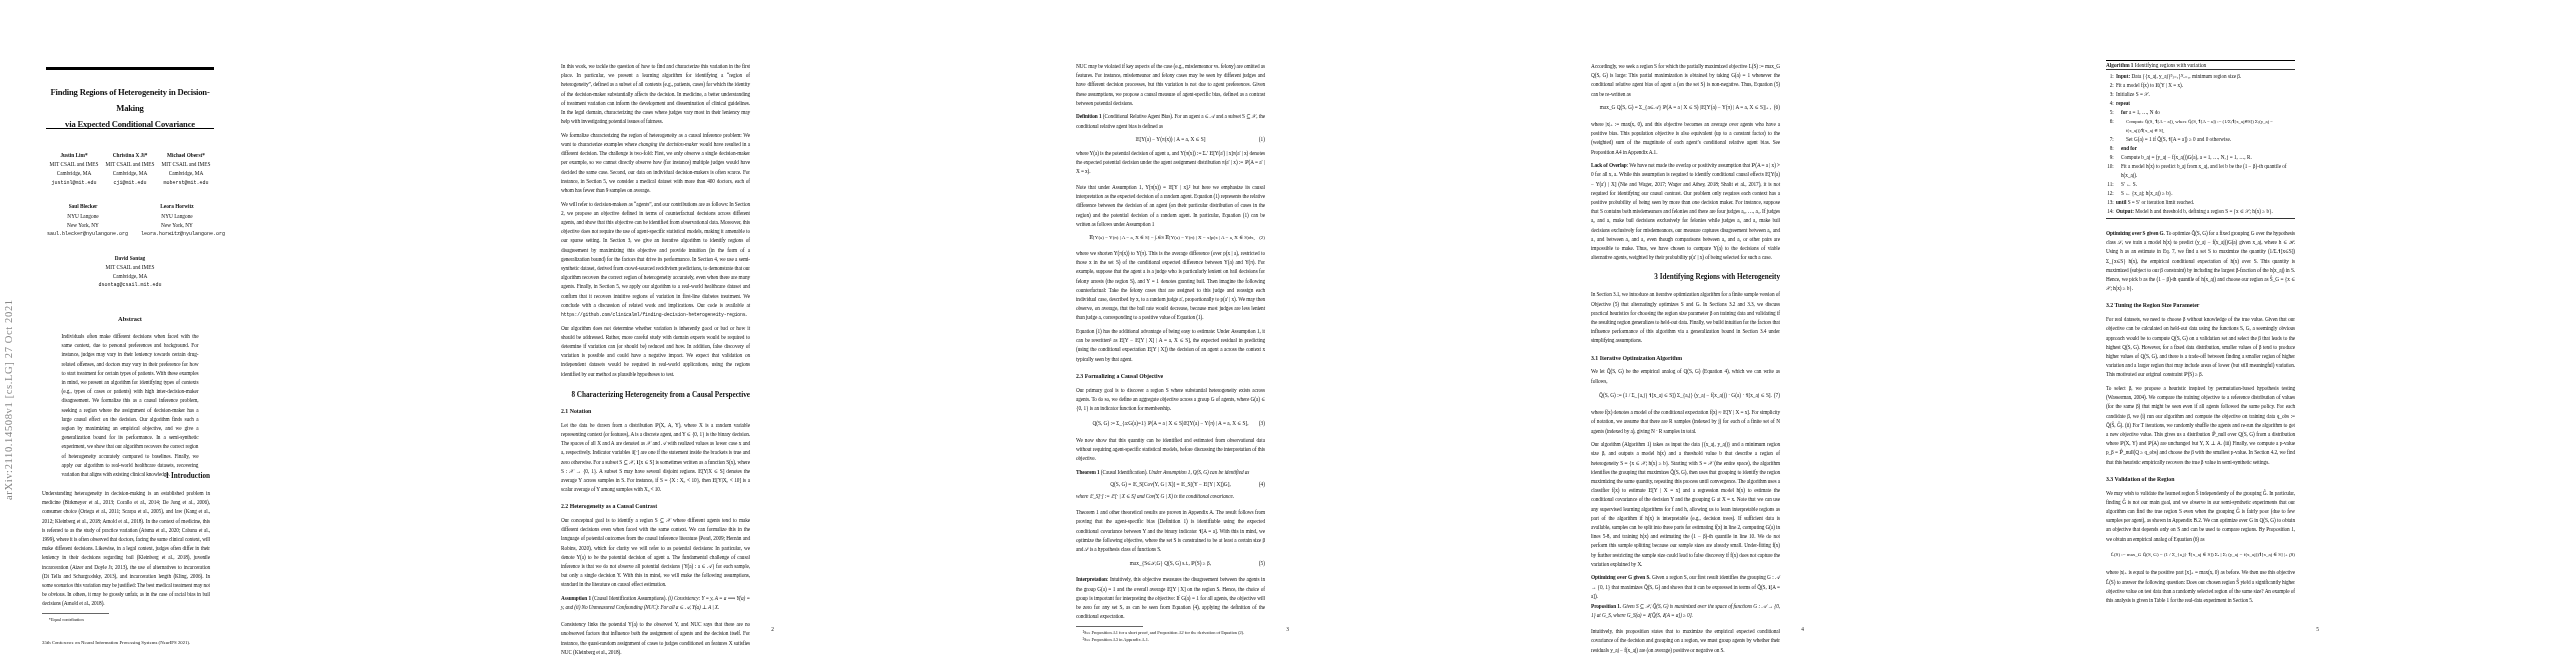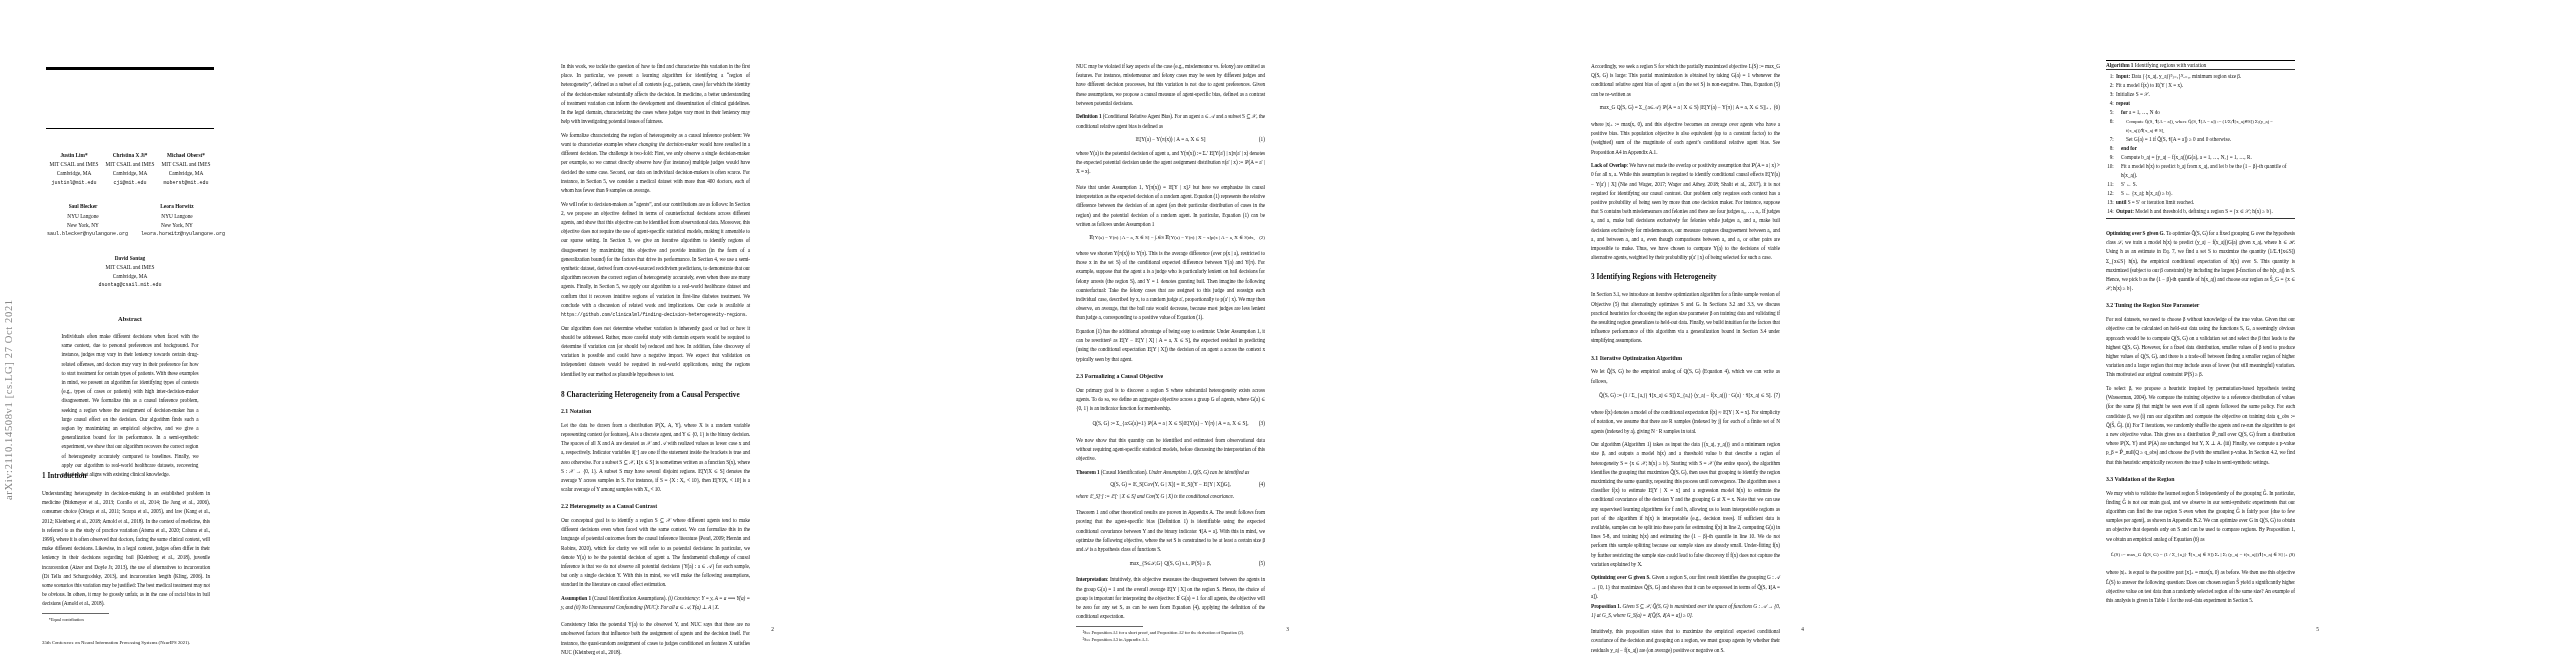--- a/index.html
+++ b/index.html
@@ -2,21 +2,21 @@
 <html style="font-size:9px"><head>
 <meta charset="utf-8">
 <style>
   html,body{margin:0;padding:0;background:#fff;}
   body{width:2576px;height:667px;overflow:hidden;position:relative;
        font-family:"Liberation Serif","DejaVu Serif",serif;color:#111;}
   .spread{display:flex;width:2576px;height:667px;}
   .page{position:relative;width:515px;height:667px;box-sizing:border-box;background:#fff;}
   .wide{position:absolute;left:46px;width:192px;}
   .txt{font-size:5.3px;line-height:9.2px;text-align:justify;margin:0 0 4.4px 0;letter-spacing:-0.1px;}
-  .h1{font-weight:bold;font-size:7.2px;margin:0;}
+  .h1{font-weight:bold;font-size:7.2px;margin:0;text-align:right;}
   .h2{font-weight:bold;font-size:5.8px;margin:0;}
   .mono{font-family:"Liberation Mono","DejaVu Sans Mono",monospace;}
   .center{text-align:center;}
   .eq{font-size:5.3px;line-height:9px;position:relative;text-align:center;}
   .eqnum{position:absolute;right:0;top:0;}
   .pnum{position:absolute;width:100%;text-align:center;font-size:5.3px;}
   .rule{position:absolute;background:#000;}
   .fnrule{height:0.6px;width:67px;background:#666;margin:3.3px 0 2.2px 0;}
   .fn{font-size:4.4px;line-height:7.2px;padding-left:6.7px;}
   .arxiv{position:absolute;left:3.3px;top:500px;transform-origin:left top;transform:rotate(-90deg);
@@ -32,20 +32,24 @@
   i{font-style:italic;}
 </style>
 </head>
 <body>
 
 <div class="spread">
 
   <div class="page">
     <div class="arxiv">arXiv:2110.14508v1  [cs.LG]  27 Oct 2021</div>
     <div class="rule" style="left:46px;width:168px;top:67px;height:3.3px;"></div>
+    <div style="position:absolute;left:46px;width:168px;top:84px;text-align:center;">
+      <div style="font-weight:bold;font-size:8.6px;line-height:16px;letter-spacing:-0.2px;">Finding Regions of Heterogeneity in Decision-Making</div>
+      <div style="font-weight:bold;font-size:8.6px;line-height:16px;letter-spacing:-0.2px;">via Expected Conditional Covariance</div>
+    </div>
     <div class="rule" style="left:46px;width:168px;top:128px;height:0.8px;"></div>
 
     <div style="position:absolute;left:46px;width:168px;top:151px;">
       <div class="authors-row">
         <div class="author">
           <div class="nm">Justin Lim*</div>
           <div>MIT CSAIL and IMES</div>
           <div>Cambridge, MA</div>
           <div class="em">justinl@mit.edu</div>
         </div>

